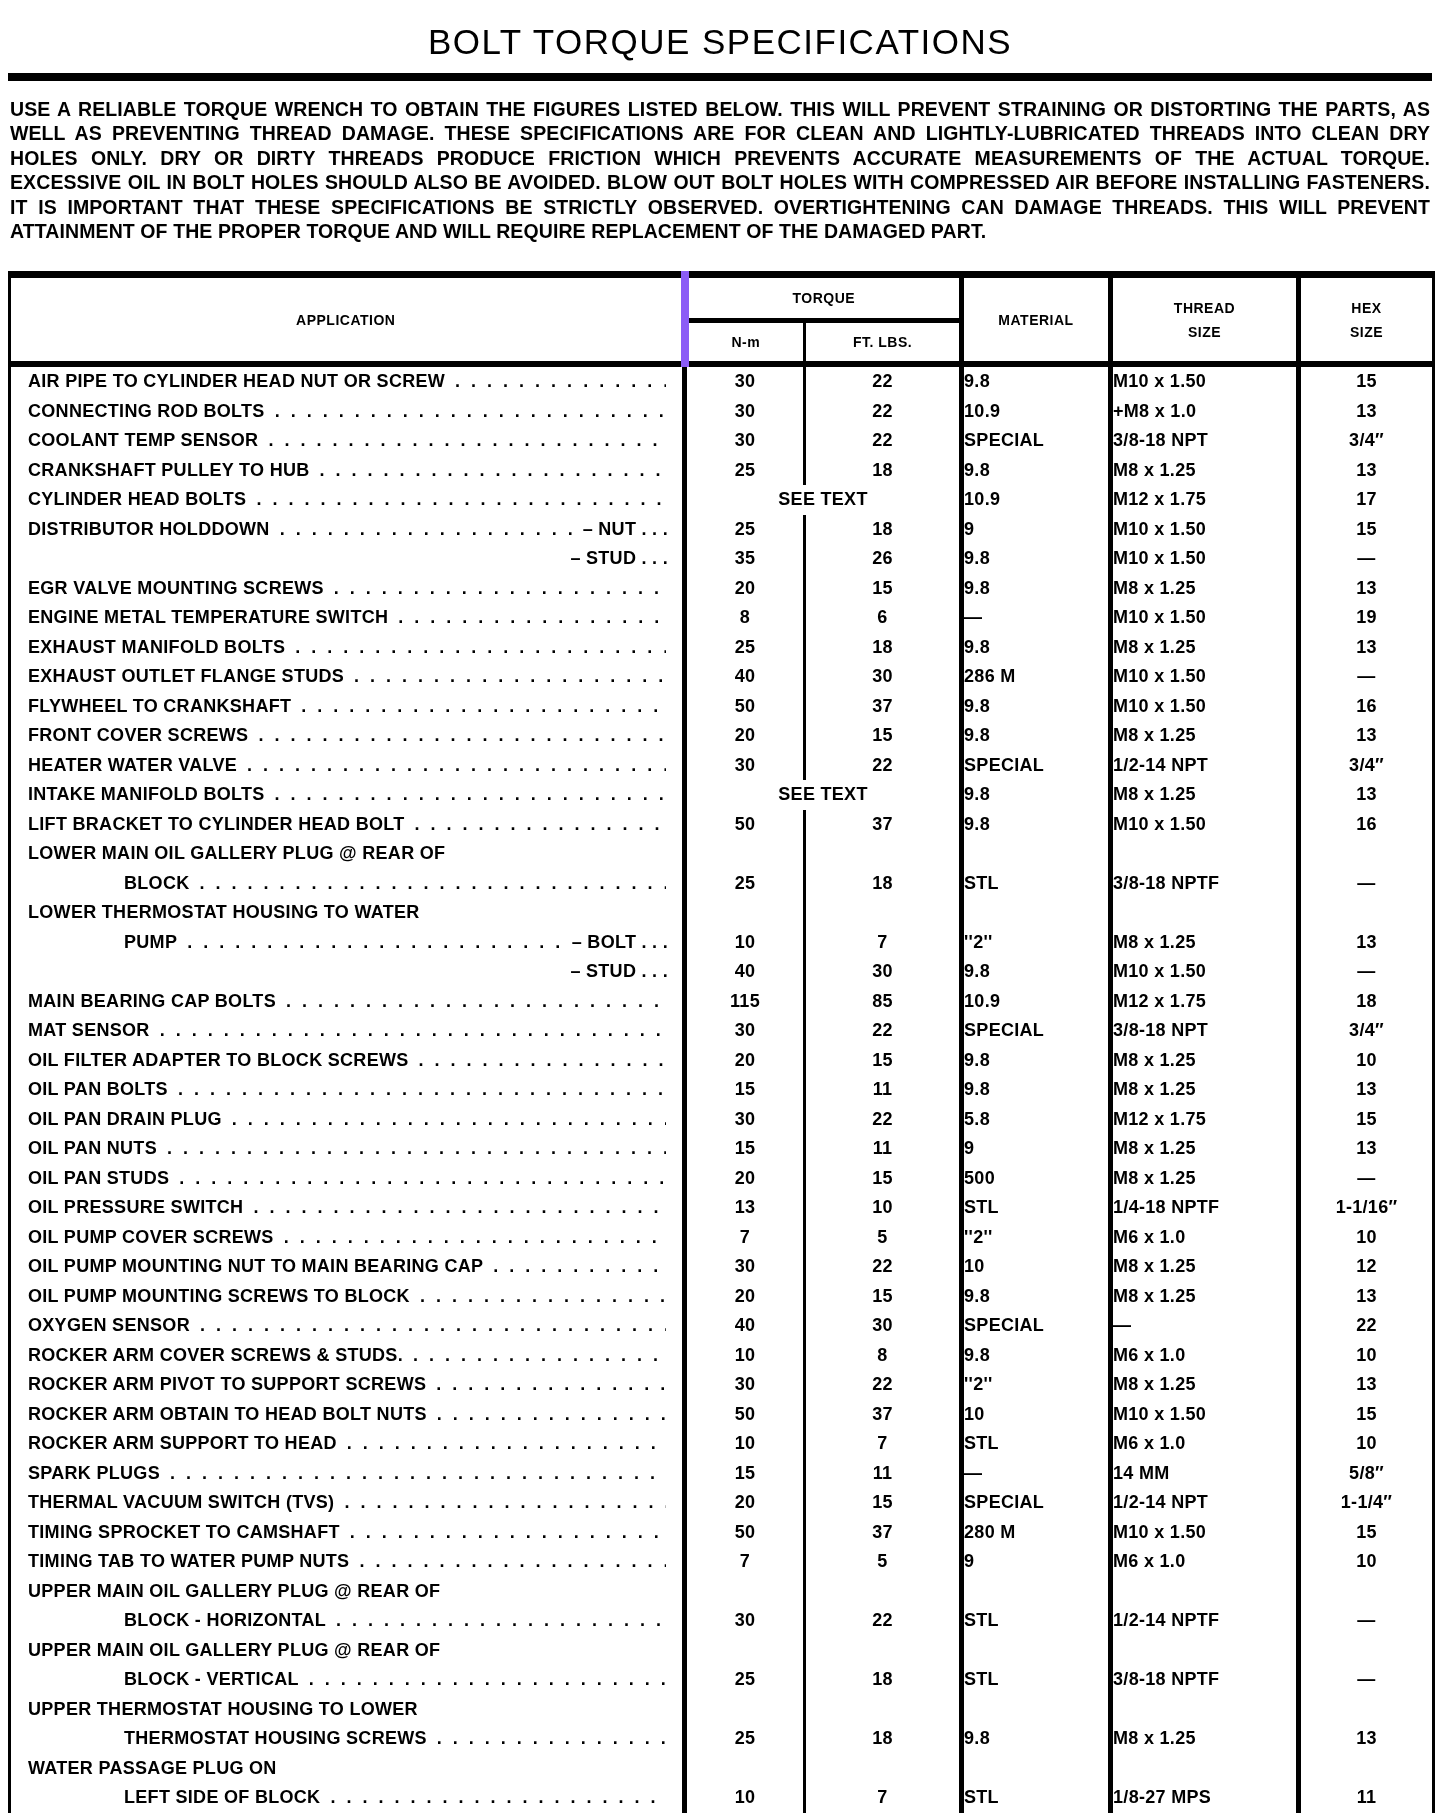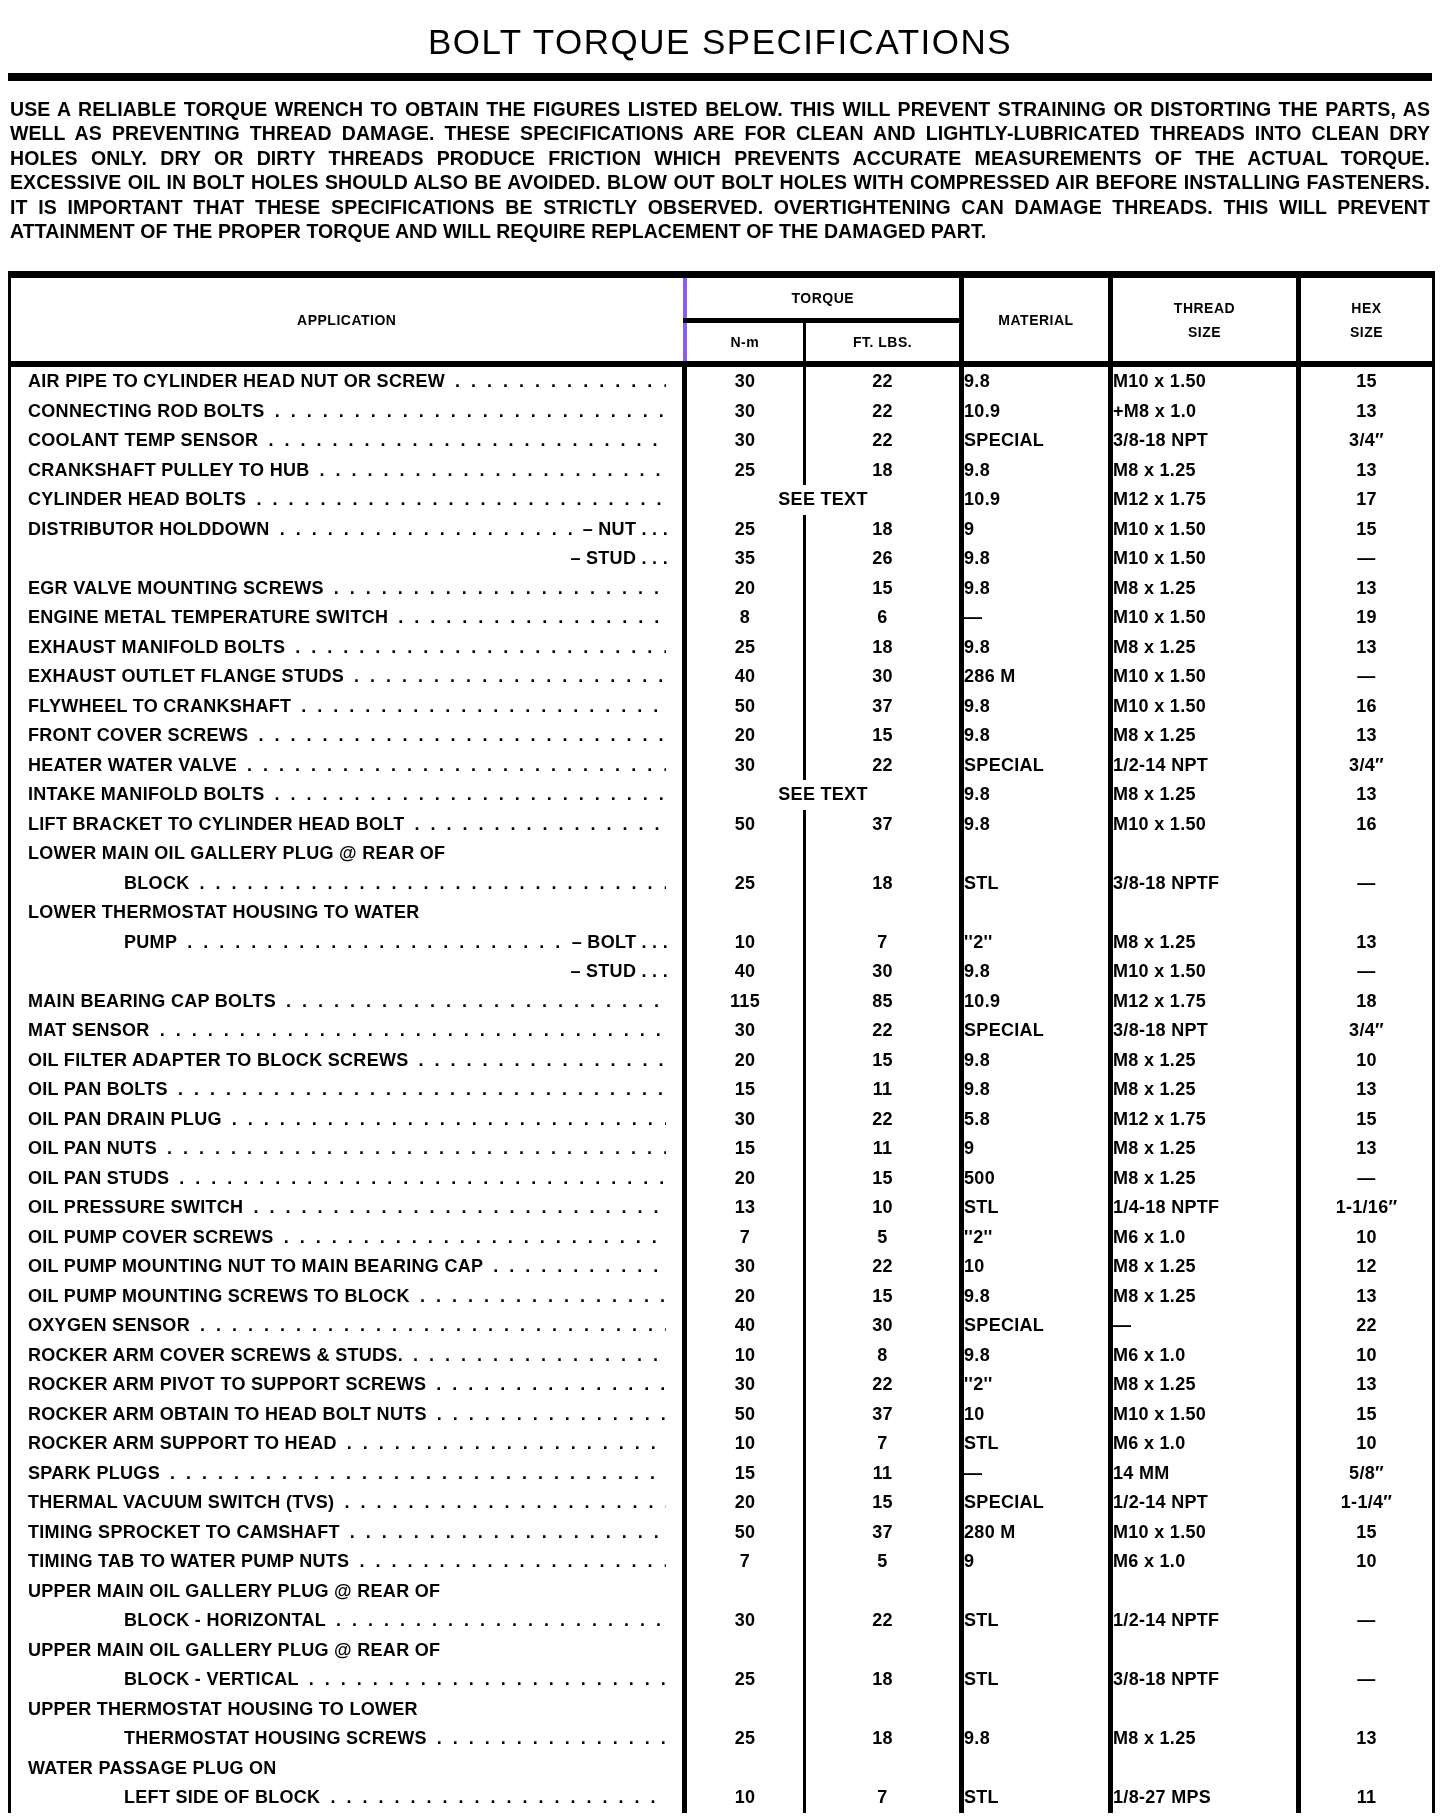--- a/index.html
+++ b/index.html
@@ -52,21 +52,21 @@
     padding:0;
     font-size:14px;
     font-weight:700;
     text-align:center;
     vertical-align:middle;
     letter-spacing:0.5px;
   }
   thead tr.h-bottom th, thead tr.h-top th.deep{
     border-bottom:6px solid #000;
   }
-  th.h-app{border-left:3px solid #000;border-right:4px solid #8b5cf6;}
+  th.h-app{border-left:3px solid #000;border-right:8px solid #8b5cf6;}
   th.h-torque{border-right:5px solid #000;border-bottom:5px solid #000;height:40px;}
   th.h-nm{border-right:3px solid #000;height:38px;}
   th.h-ft{border-right:5px solid #000;}
   th.h-mat{border-right:5px solid #000;}
   th.h-thr{border-right:5px solid #000;white-space:pre-line;line-height:24px;}
   th.h-hex{border-right:3px solid #000;white-space:pre-line;line-height:24px;}
 
   tbody td{
     padding:0;
     height:29.5px;

